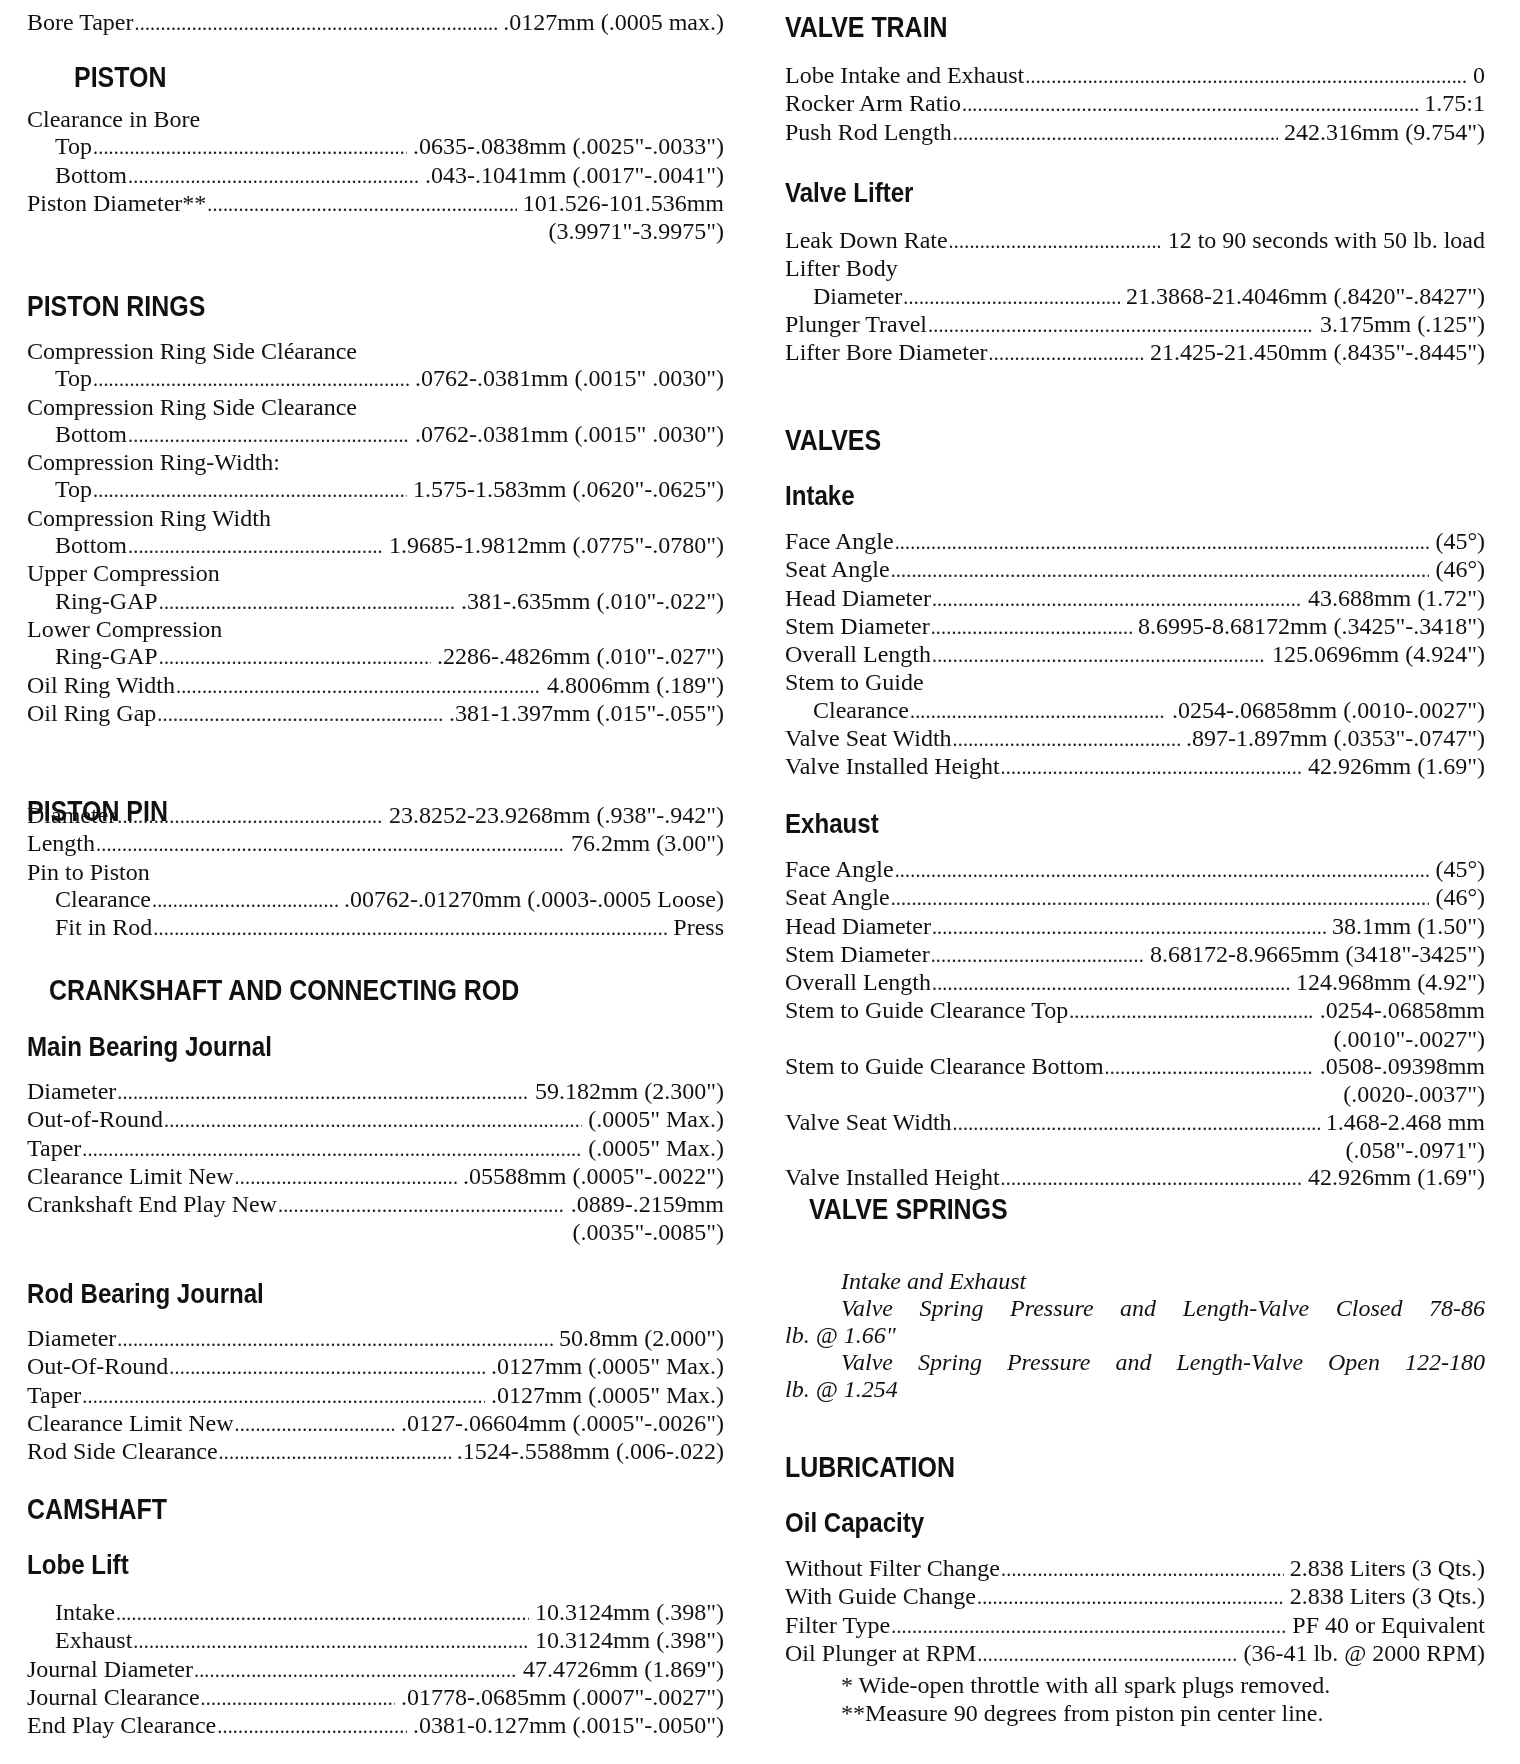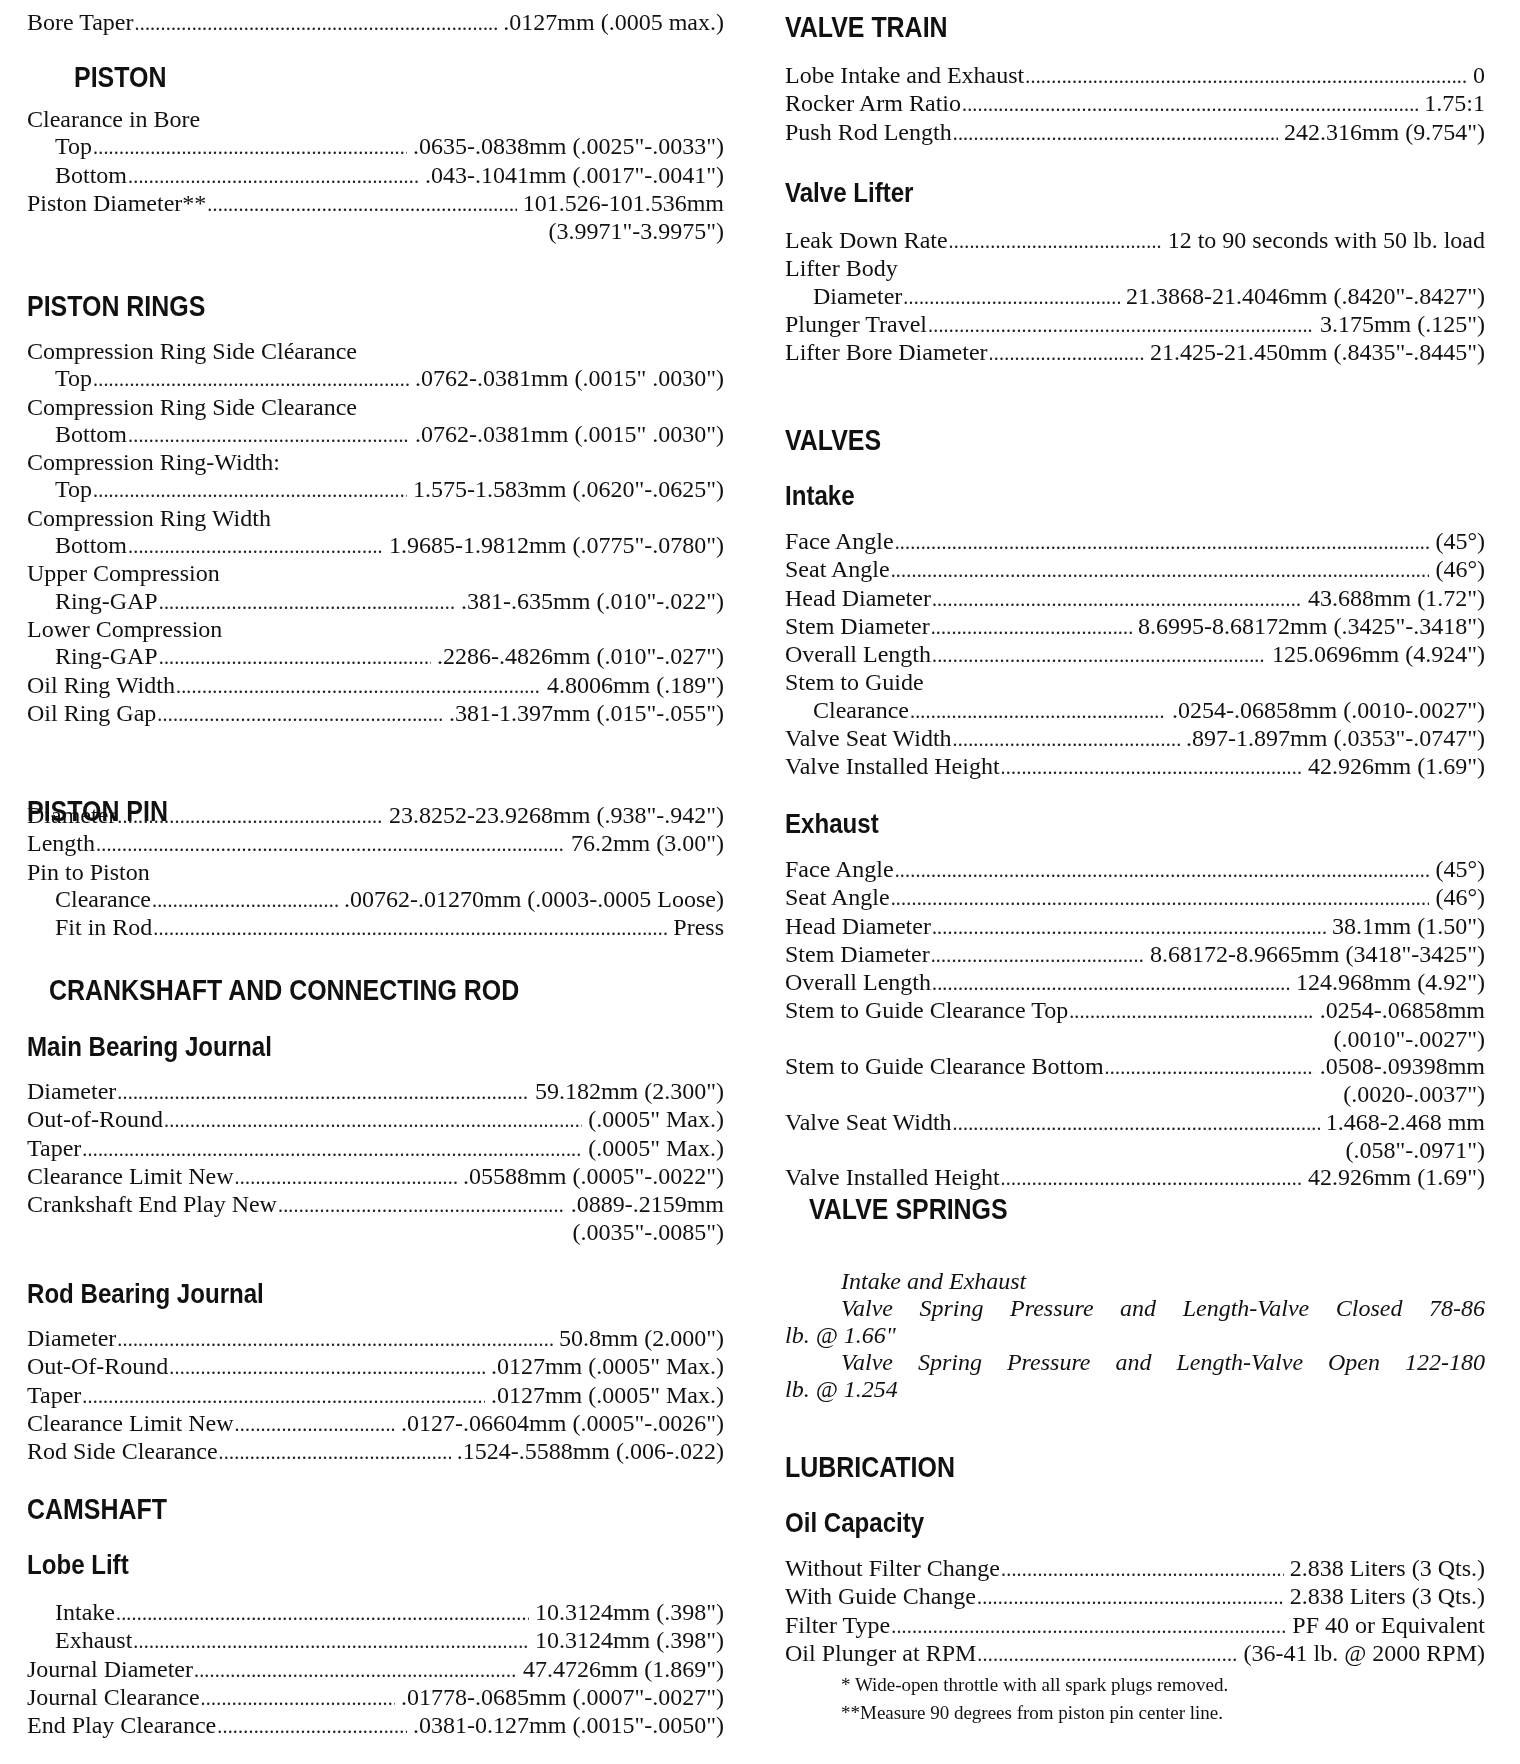--- a/index.html
+++ b/index.html
@@ -35,21 +35,21 @@
   }
   .row .dots::before {
     content: ". . . . . . . . . . . . . . . . . . . . . . . . . . . . . . . . . . . . . . . . . . . . . . . . . . . . . . . . . . . . . . . . . . . . . . . . . . . . . . . . . . . . . . . . . . . . . . . . . . . . . . . . . . . . . . . . . . . . . . . . . . . . . . . . . . . . . . . . . . . ";
     letter-spacing: -2.4px;
   }
   .row .val { flex: 0 0 auto; }
   .row.sub .lbl { padding-left: 28px; }
   .row.cont { justify-content: flex-end; }
   .para { font-size: 24px; line-height: 27px; font-style: italic; }
   .para .ind { padding-left: 56px; }
-  .note { font-size: 19px; line-height: 28px; padding-left: 56px; }
+  .note { font-size: 24px; line-height: 28px; padding-left: 56px; }
 
   .block { position: absolute; left: 0; right: 0; }
 </style>
 </head>
 <body>
 
 <div class="col col-left" id="col-left">
     <div class="block" style="top: 9px;">
       <div class="row">
         <span class="lbl">Bore Taper</span>

